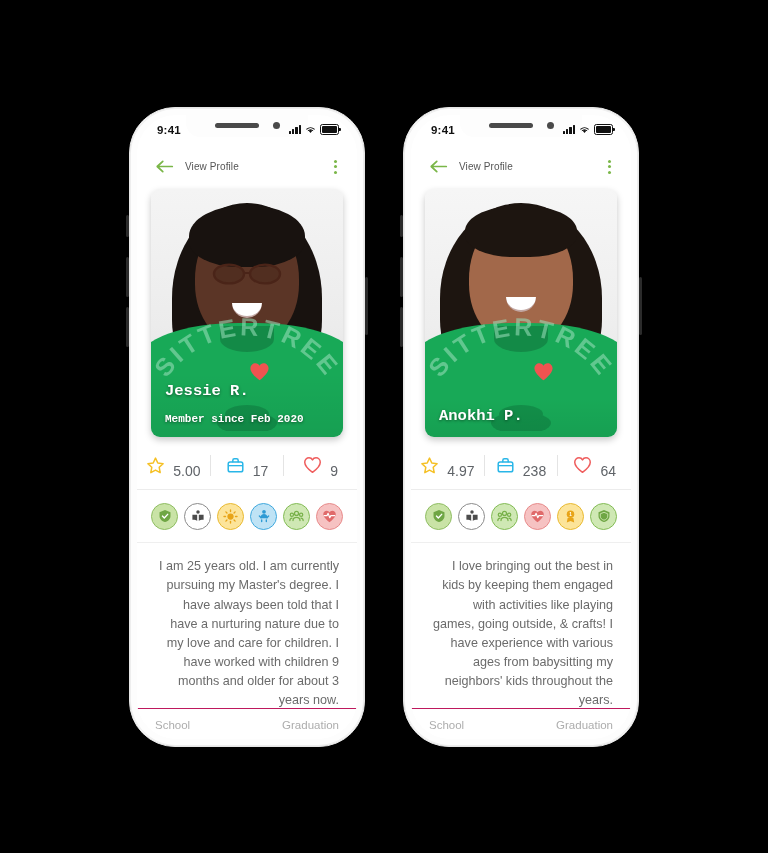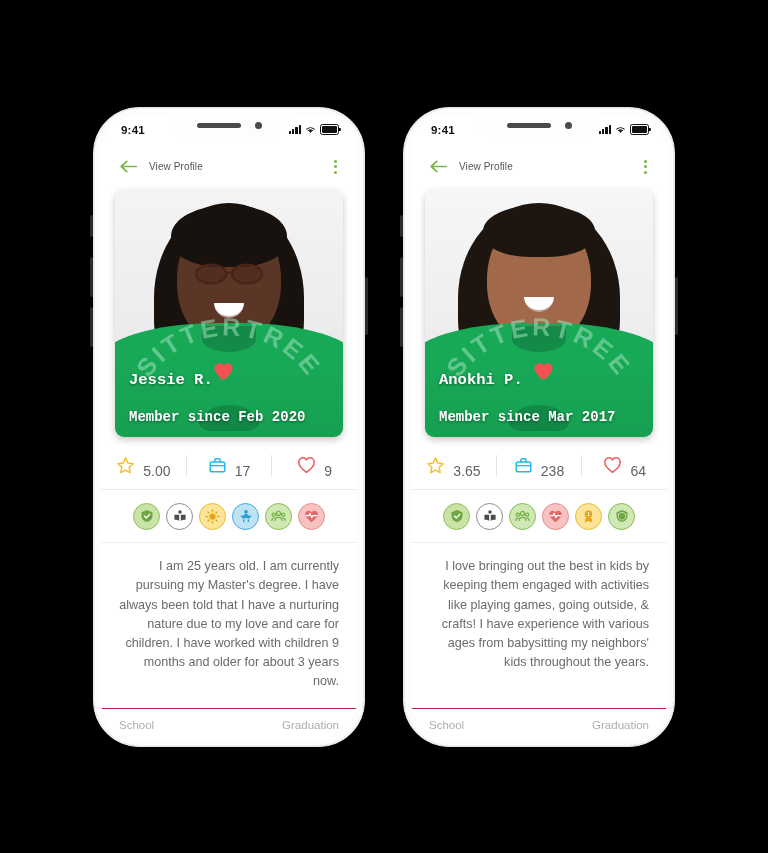--- a/index.html
+++ b/index.html
@@ -6,21 +6,21 @@
   html,body{margin:0;padding:0;}
   body{
     width:768px;height:853px;background:#000;
     font-family:"Liberation Sans", sans-serif;
     overflow:hidden;
   }
   .stage{position:relative;width:768px;height:853px;display:flex;
          align-items:center;justify-content:center;gap:38px;}
 
   
-  .phone{position:relative;width:272px;height:640px;flex:0 0 auto;}
+  .phone{position:relative;width:236px;height:640px;flex:0 0 auto;}
   .frame{
     position:absolute;inset:0;border-radius:46px;background:#fdfdfd;
     box-shadow:0 16px 34px rgba(0,0,0,.55), 0 2px 6px rgba(0,0,0,.5);
     border:1px solid #e6e6e6;
   }
   .frame:after{
     content:"";position:absolute;inset:0;border-radius:46px;
     box-shadow:inset 0 0 0 1px rgba(0,0,0,.06);
   }
   
@@ -115,21 +115,21 @@
     position:absolute;left:0;right:0;bottom:0;padding:10px 14px 12px 14px;
     background:linear-gradient(transparent, rgba(0,0,0,.06));
     z-index:3;
     font-family:Liberation Mono, monospace;
   }
   .profile-name{
     font-size:15.5px;font-weight:bold;color:#fff;line-height:1.1;
     text-shadow:0 1px 3px rgba(0,0,0,.45);
   }
   .member-since{
-    font-size:14px;color:#fff;margin-top:20px;font-weight:600;
+    font-size:11px;color:#fff;margin-top:13px;font-weight:600;
     text-shadow:0 1px 3px rgba(0,0,0,.45);
   }
   .logo-heart{position:absolute;z-index:4;}
 
   
   .stats-row{
     display:flex;align-items:center;justify-content:center;
     height:48px;border-bottom:1px solid #ececec;margin-top:4px;
   }
   .stat{display:flex;align-items:center;gap:8px;flex:1;justify-content:center;}
@@ -393,30 +393,29 @@
           <g opacity=".8" fill="#0d6f3a">
             <ellipse cx="105" cy="142" rx="30" ry="11"></ellipse>
             <ellipse cx="105" cy="133" rx="22" ry="9"></ellipse>
           </g>
         </svg>
         <svg class="logo-heart" viewBox="0 0 24 22" width="21" height="19" style="left:108px;bottom:56px;">
           <path d="M12 21 C12 21 1.5 13.5 1.5 7.4 C1.5 3.8 4.3 1.4 7.3 1.4 C9.5 1.4 11.2 2.7 12 4.2 C12.8 2.7 14.5 1.4 16.7 1.4 C19.7 1.4 22.5 3.8 22.5 7.4 C22.5 13.5 12 21 12 21 Z" fill="#ef5350"></path>
         </svg>
         <div class="name-overlay">
           <div class="profile-name">Anokhi P.</div>
-          <div class="member-since">Member since Mar 2017</div>
         </div>
       </div>
 
       <div class="stats-row">
         <div class="stat">
           <svg width="19" height="19" viewBox="0 0 24 24">
             <path d="M12 2.6 L14.9 8.8 L21.6 9.7 L16.7 14.3 L17.9 21 L12 17.8 L6.1 21 L7.3 14.3 L2.4 9.7 L9.1 8.8 Z" fill="none" stroke="#f5c025" stroke-width="1.9" stroke-linejoin="round"></path>
           </svg>
-          <span class="stat-val">3.65</span>
+          <span class="stat-val">4.97</span>
         </div>
         <div class="stat-div"></div>
         <div class="stat">
           <svg width="19" height="19" viewBox="0 0 24 24">
             <rect x="2.8" y="7.6" width="18.4" height="12.4" rx="2.4" fill="none" stroke="#29b6e8" stroke-width="1.9"></rect>
             <path d="M8.6 7.4 V5.6 A2 2 0 0 1 10.6 3.6 H13.4 A2 2 0 0 1 15.4 5.6 V7.4" fill="none" stroke="#29b6e8" stroke-width="1.9" stroke-linecap="round"></path>
             <path d="M2.8 12.2 H21.2" stroke="#29b6e8" stroke-width="1.7"></path>
           </svg>
           <span class="stat-val">238</span>
         </div>

